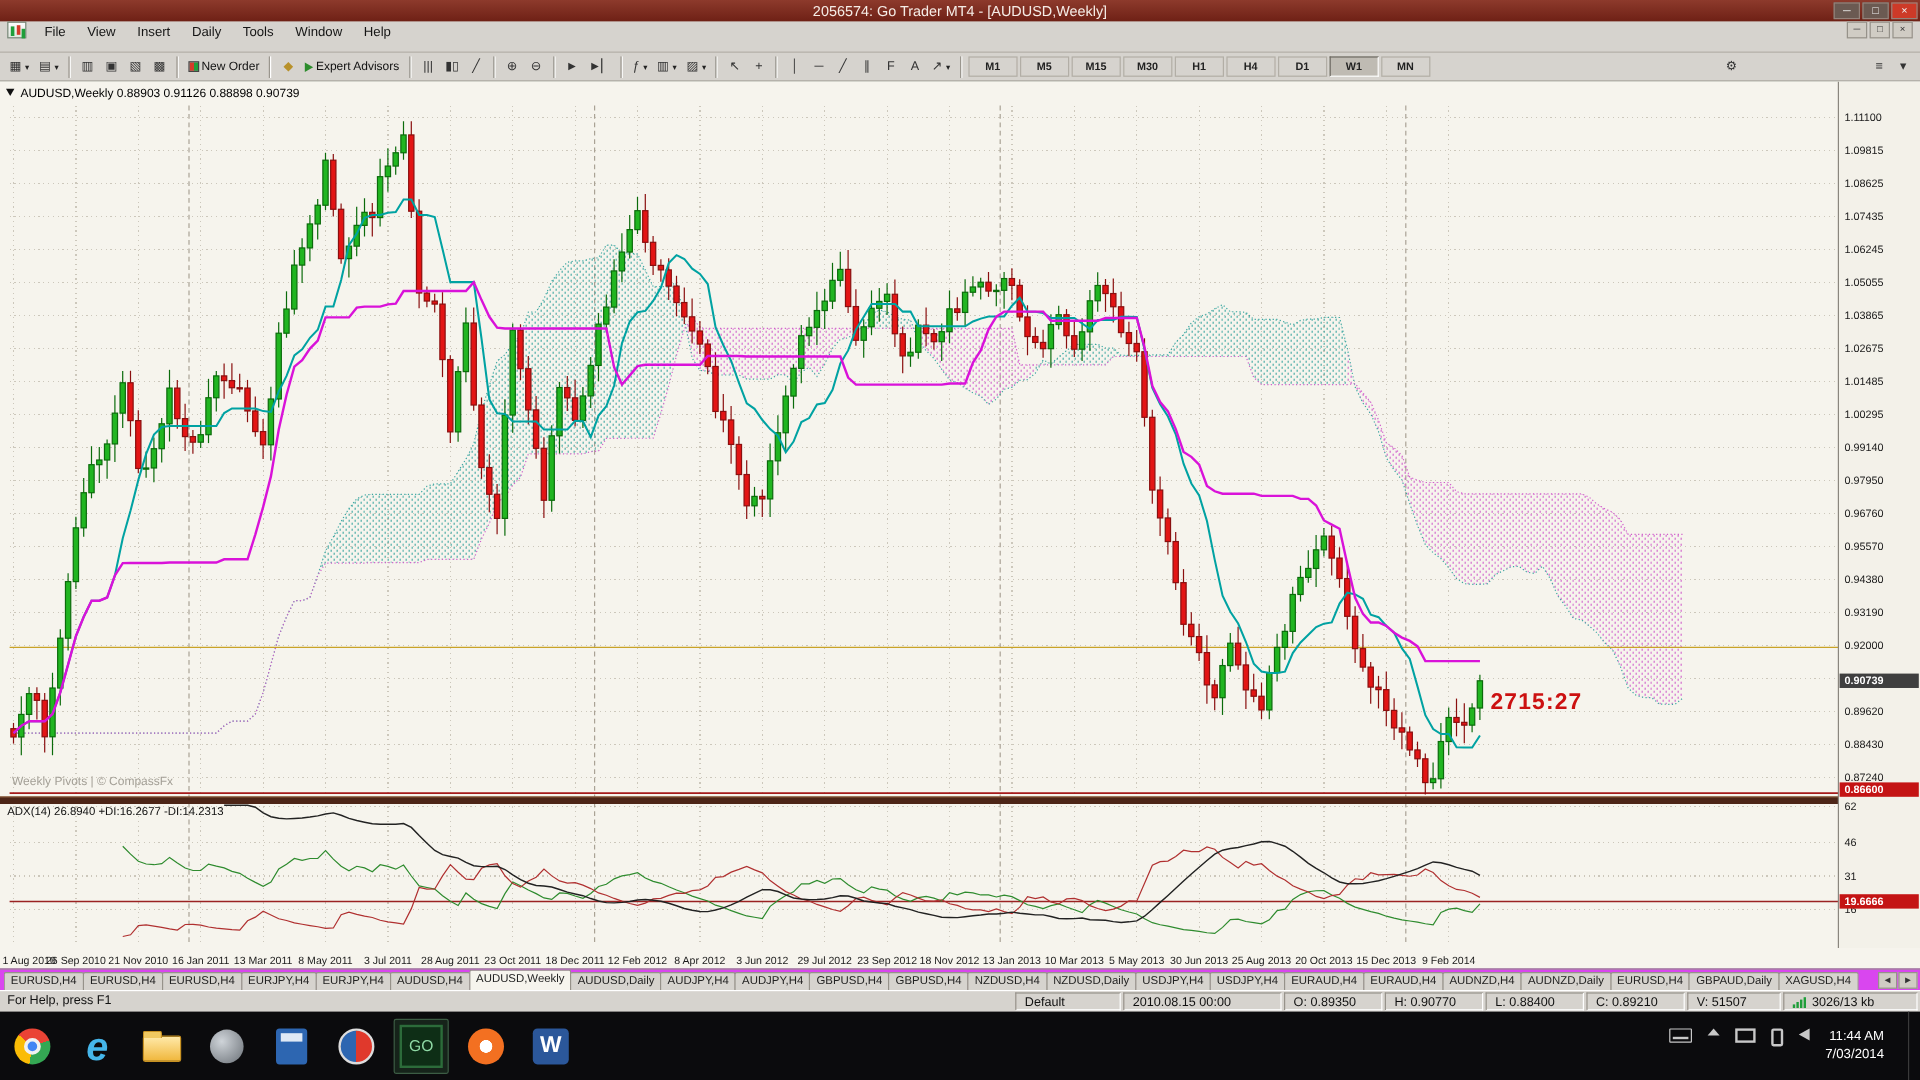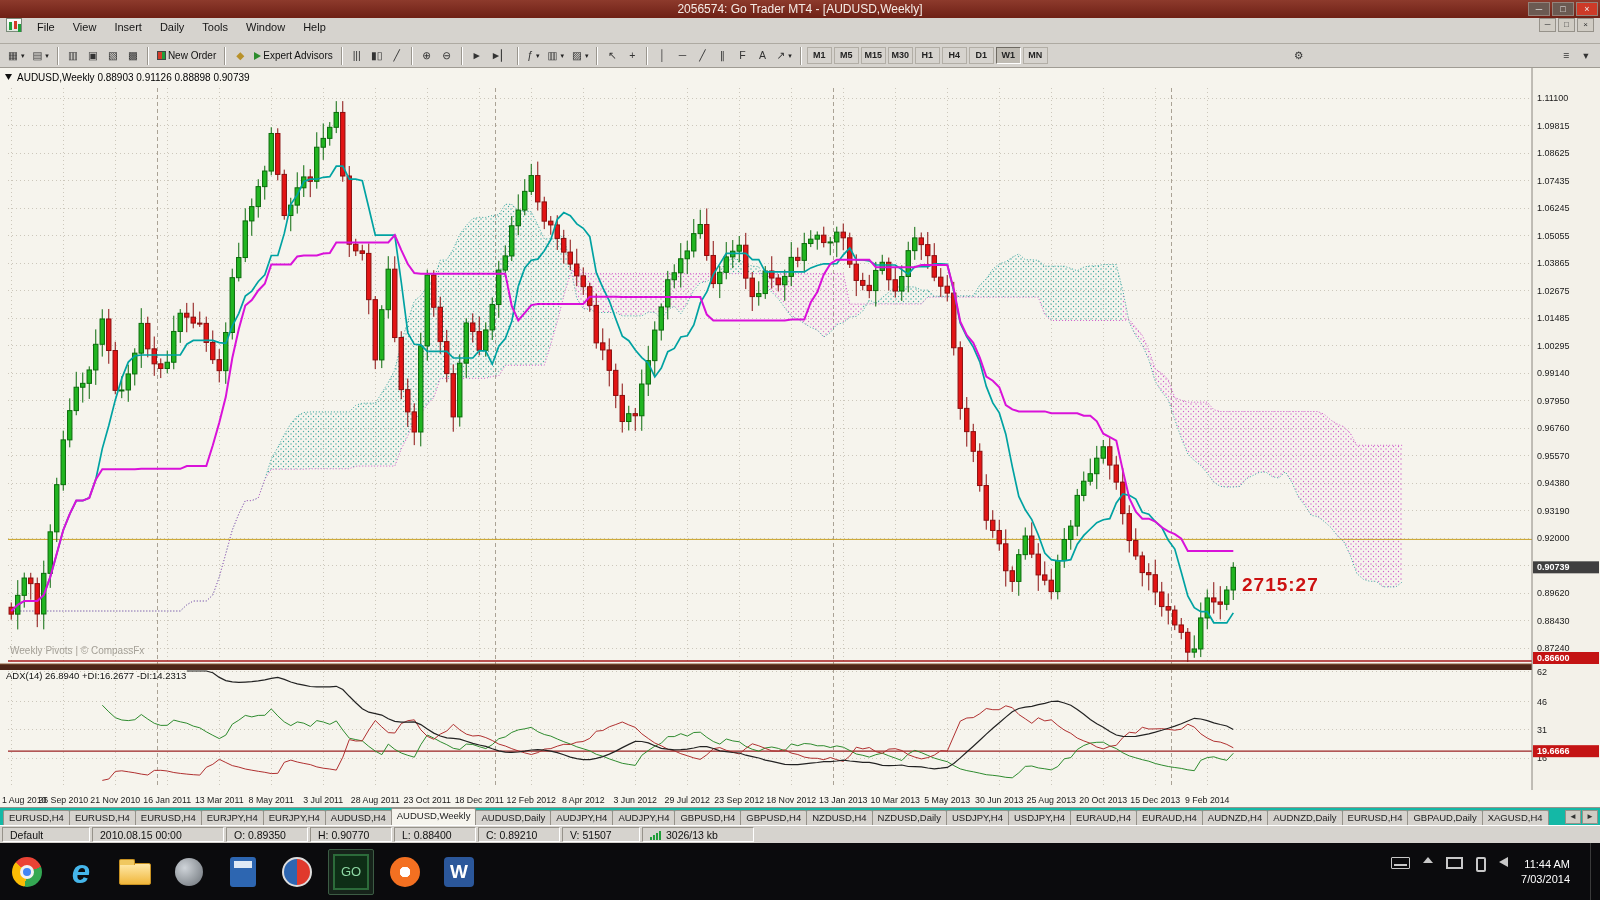--- a/index.html
+++ b/index.html
@@ -21,27 +21,27 @@
   .mdi-btn{width:17px;height:14px;background:#d0ccc4;border:1px solid #96928a;font-size:8px;line-height:12px;text-align:center;color:#333}
   
   .toolbar{position:absolute;left:0;top:44px;width:100%;height:24px;background:#d6d3ce;border-bottom:1px solid #a09c94;display:flex;align-items:center;padding:0 4px}
   .tb-sep{width:2px;height:18px;border-left:1px solid #9a968e;border-right:1px solid #fff;margin:0 4px}
   .tb-btn{height:20px;min-width:20px;display:inline-flex;align-items:center;justify-content:center;gap:2px;font-size:11px;color:#333;padding:0 3px;border:1px solid transparent;border-radius:2px}
   .tb-btn .glyph{font-size:10.5px;line-height:1}
   .tb-btn .car{font-size:7px;color:#222;margin-left:1px}
   .tb-btn .lbl{font-size:10px;color:#111;white-space:nowrap}
   .ic-order{width:9px;height:9px;background:linear-gradient(90deg,#d43b2a 0 50%,#1f9e3a 50% 100%);border:1px solid #444;display:inline-block}
   .ic-play{width:0;height:0;border-left:7px solid #2c8c2c;border-top:4px solid transparent;border-bottom:4px solid transparent;display:inline-block}
-  .tf-btn{width:25px;height:17px;margin:4px 1px;font-size:9px;font-weight:bold;color:#222;background:#d6d3ce;border:1px solid #b2aea6;text-align:center;line-height:15px}
+  .tf-btn{width:41px;height:17px;margin:4px 1px;font-size:9px;font-weight:bold;color:#222;background:#d6d3ce;border:1px solid #b2aea6;text-align:center;line-height:15px}
   .tf-btn.active{background:#bfbbb3;border-color:#6e6a62 #fff #fff #6e6a62}
   
   .chartarea{position:absolute;left:0;top:68px;width:1600px;height:739px;background:#f6f4ed}
   svg text{font-family:"Liberation Sans","DejaVu Sans",sans-serif}
   
-  .tabbar{position:absolute;left:0;top:807px;width:100%;height:18px;background:#14b8a6;border-top:1px solid #96928a;display:flex;align-items:flex-end;padding-left:3px}
+  .tabbar{position:absolute;left:0;top:807px;width:100%;height:18px;background:#d946ef;border-top:1px solid #96928a;display:flex;align-items:flex-end;padding-left:3px}
   .tab{height:15px;line-height:13px;font-size:9.5px;color:#222;background:#d6d3ce;border:1px solid #96928a;border-bottom:none;border-radius:2px 2px 0 0;padding:0 5px;margin-right:-1px;white-space:nowrap}
   .tab.active{background:#f6f4ed;height:17px;font-weight:normal}
   .tab-scroll{margin-left:auto;display:flex;margin-bottom:1px;margin-right:2px;gap:1px}
   .tab-arrow{width:16px;height:14px;background:#d0ccc4;border:1px solid #96928a;font-size:8px;text-align:center;line-height:12px;color:#333}
   
   .statusbar{position:absolute;left:0;top:825px;width:100%;height:18px;background:#d6d3ce;border-top:1px solid #fff;display:flex;align-items:center;font-size:10.5px;color:#111;padding:0 2px;gap:2px}
   .sb-seg{height:15px;line-height:14px;padding:0 7px;border:1px solid;border-color:#96928a #fff #fff #96928a;white-space:nowrap}
   .sb-left{flex:1 1 auto;border:none;padding-left:4px}
   .w-prof{min-width:88px}.w-time{min-width:132px}.w-ohlc{min-width:82px}.w-v{min-width:78px}
   .w-kb{min-width:112px;display:flex;align-items:center}
@@ -1001,20 +1001,21 @@
       <span class="tab">EURUSD,H4</span>
       <span class="tab">GBPAUD,Daily</span>
       <span class="tab">XAGUSD,H4</span>
       <span class="tab-scroll">
         <button class="tab-arrow">◄</button>
         <button class="tab-arrow">►</button>
       </span>
     </div>
 
   <div class="statusbar">
+    <span class="sb-seg sb-left">For Help, press F1</span>
     <span class="sb-seg w-prof">Default</span>
     <span class="sb-seg w-time">2010.08.15 00:00</span>
     <span class="sb-seg w-ohlc">O: 0.89350</span>
     <span class="sb-seg w-ohlc">H: 0.90770</span>
     <span class="sb-seg w-ohlc">L: 0.88400</span>
     <span class="sb-seg w-ohlc">C: 0.89210</span>
     <span class="sb-seg w-v">V: 51507</span>
     <span class="sb-seg w-kb">
       <span class="sig-bars">
           <i></i>

